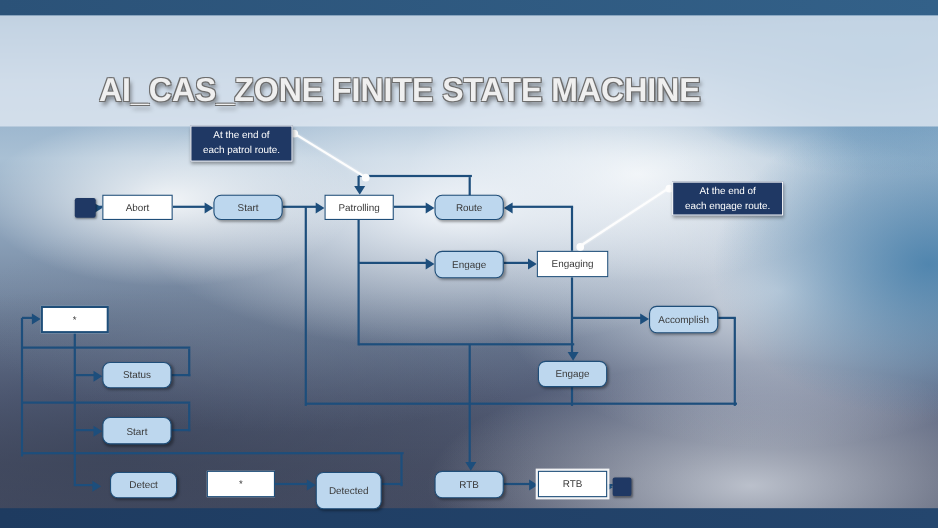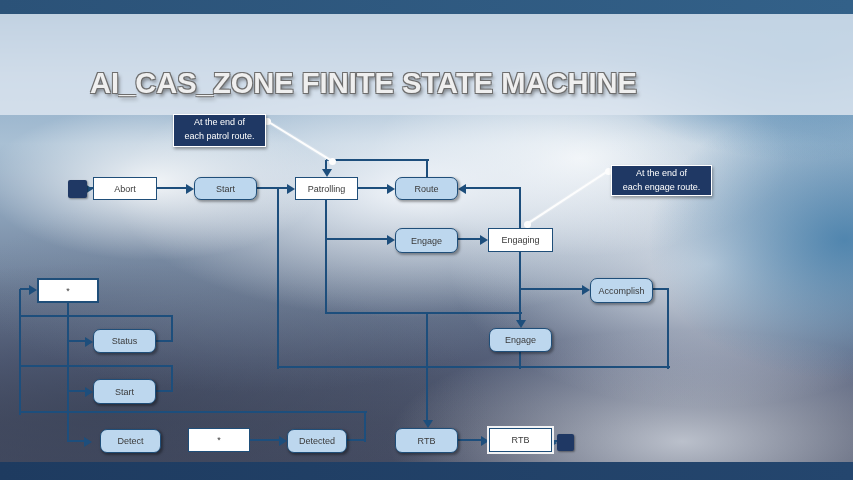--- a/index.html
+++ b/index.html
@@ -155,21 +155,21 @@
       </div>
       <div class="node state" style="left: 93px; top: 379px; width: 63px; height: 25px;">
         <span>Start</span>
       </div>
       <div class="node state" style="left: 100px; top: 429px; width: 61px; height: 24px;">
         <span>Detect</span>
       </div>
       <div class="node event" style="left: 188px; top: 428px; width: 62px; height: 24px;">
         <span>*</span>
       </div>
-      <div class="node state" style="left: 287px; top: 429px; width: 60px; height: 24px; align-items: center;">
+      <div class="node state" style="left: 287px; top: 429px; width: 60px; height: 34px; align-items: center;">
         <span>Detected</span>
       </div>
       <div class="node state" style="left: 395px; top: 428px; width: 63px; height: 25px;">
         <span>RTB</span>
       </div>
       <div class="node event-final" style="left: 489px; top: 428px; width: 63px; height: 24px;">
         <span>RTB</span>
       </div>
       <div class="node terminal" style="left: 557px; top: 434px; width: 17px; height: 17px;"></div>
       <div class="conn" style="left: 267px; top: 120px; width: 76.3217px; transform: rotate(31.6075deg);"></div>

